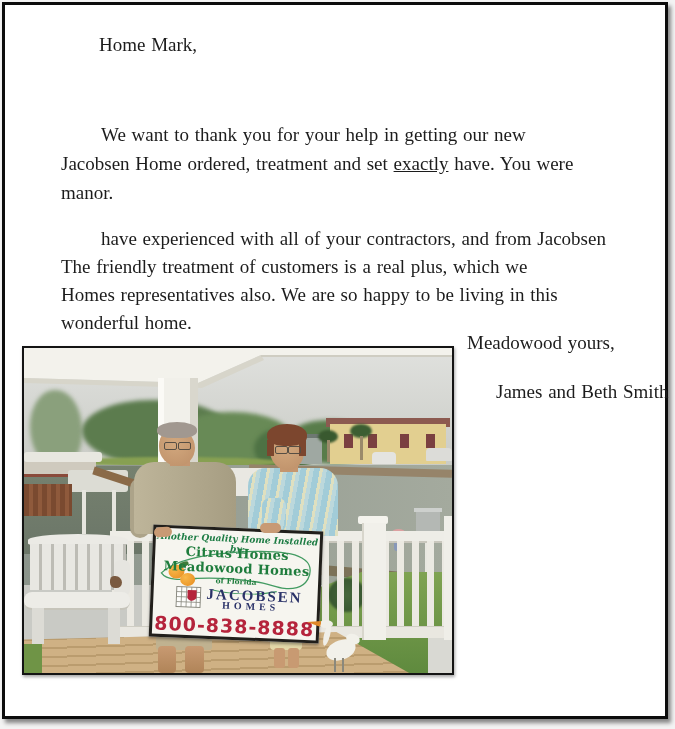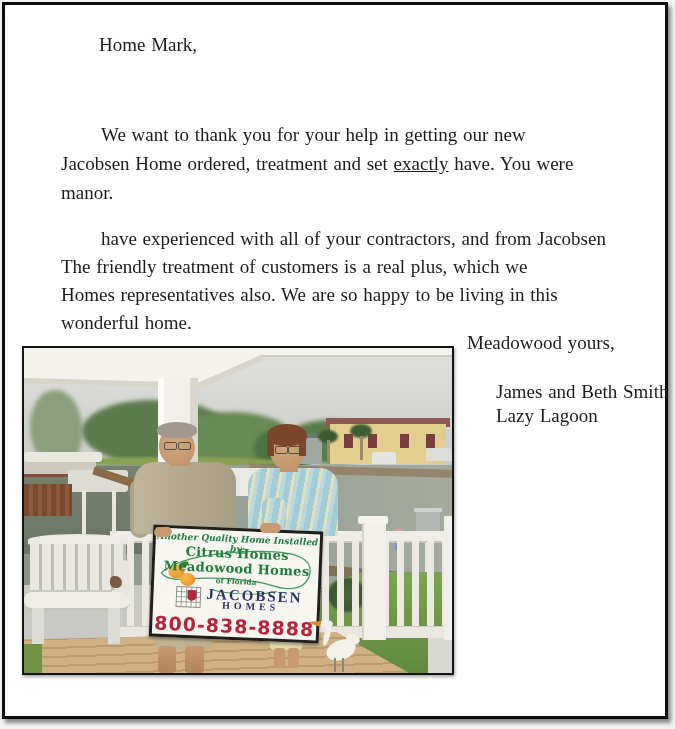--- a/index.html
+++ b/index.html
@@ -72,21 +72,20 @@
   </div>
 <div class="abs lettertext para p2">
     <div class="tline"><span>have experienced with all of your contractors, and from Jacobsen</span></div>
     <div class="tline"><span>The friendly treatment of customers is a real plus, which we</span></div>
     <div class="tline"><span>Homes representatives also. We are so happy to be living in this</span></div>
     <div class="tline"><span>wonderful home.</span></div>
   </div>
 <div class="abs lettertext closing">Meadowood yours,</div>
 <div class="abs lettertext signature" id="signature">
     <div>James and Beth Smith</div>
-    <div>Lazy Lagoon</div>
   </div>
 
 <div class="abs photo">
 
   <div class="abs" style="left:0;top:0;width:428px;height:135px;background:linear-gradient(#e0e1de,#c6c8c2);"></div>
 
   <div class="abs blob" style="left:6px;top:42px;width:52px;height:78px;background:#8aa07c;"></div>
   <div class="abs blob" style="left:58px;top:52px;width:150px;height:66px;background:#5c7c4e;"></div>
   <div class="abs blob" style="left:150px;top:64px;width:120px;height:56px;background:#688a56;"></div>
   <div class="abs blob" style="left:230px;top:80px;width:60px;height:44px;background:#4e7244;"></div>

